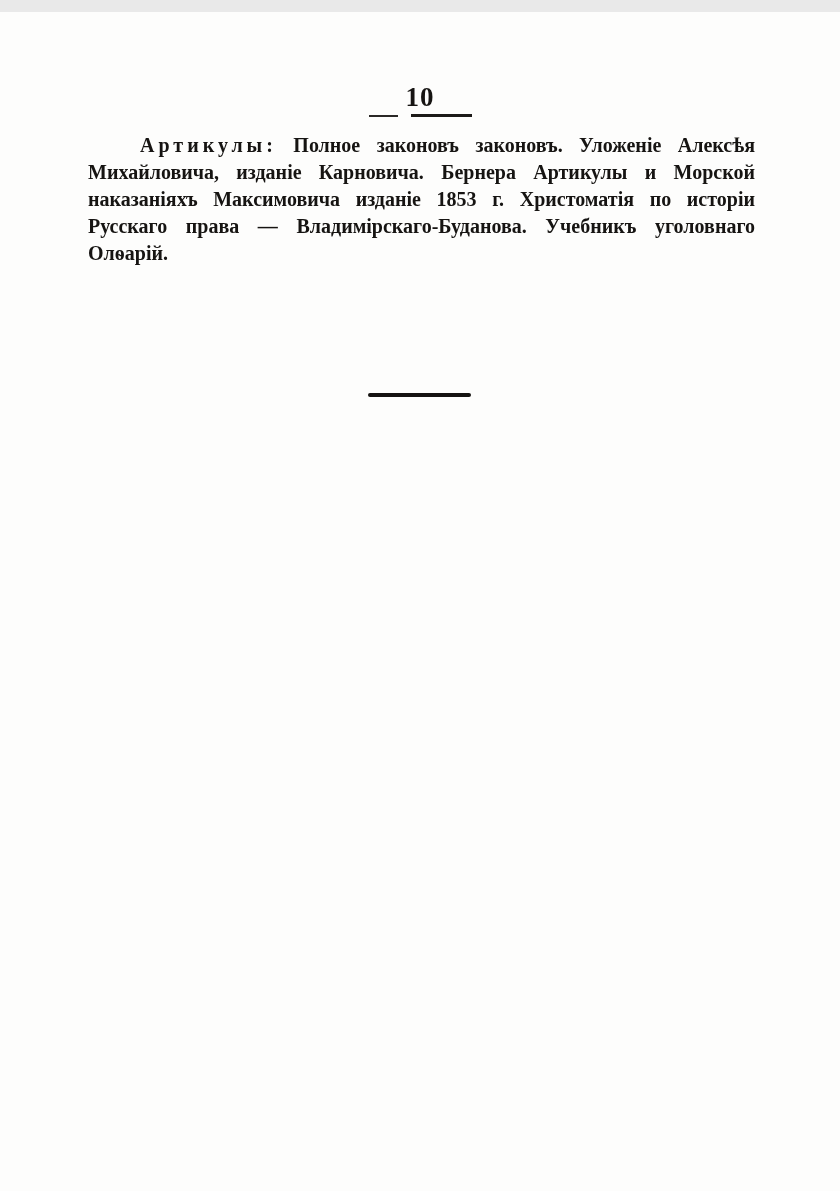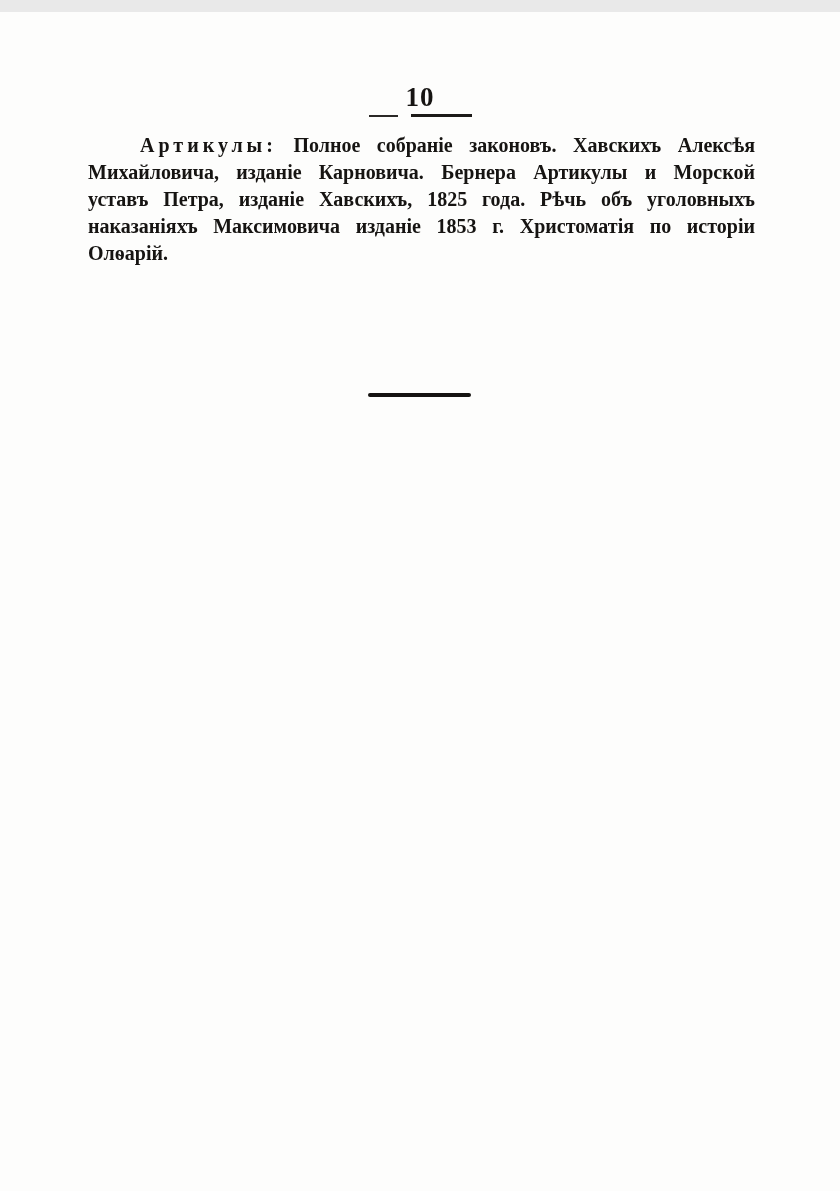--- a/index.html
+++ b/index.html
@@ -86,23 +86,23 @@
 
   <div class="page-number">10</div>
 
   <div class="header-rule-left"></div>
 
   <div class="header-rule-right"></div>
 
   <div class="body-text">
     <div class="line first">
       <span class="lead-word">Артикулы:</span>
-      <span>Полное собраніе законовъ. Хавскихъ Алексѣя</span>
+      <span>Полное законовъ законовъ. Уложеніе Алексѣя</span>
     </div>
     <div class="line">Михайловича, изданіе Карновича. Бернера Артикулы и Морской</div>
-    <div class="line">уставъ Петра, изданіе Хавскихъ, 1825 года. Рѣчь объ уголовныхъ</div>
     <div class="line">наказаніяхъ Максимовича изданіе 1853 г. Христоматія по исторіи</div>
+    <div class="line">Русскаго права — Владимірскаго-Буданова. Учебникъ уголовнаго</div>
     <div class="line last">Олѳарій.</div>
   </div>
 
   <div class="divider"></div>
 
 </div>
 
 </body></html>

